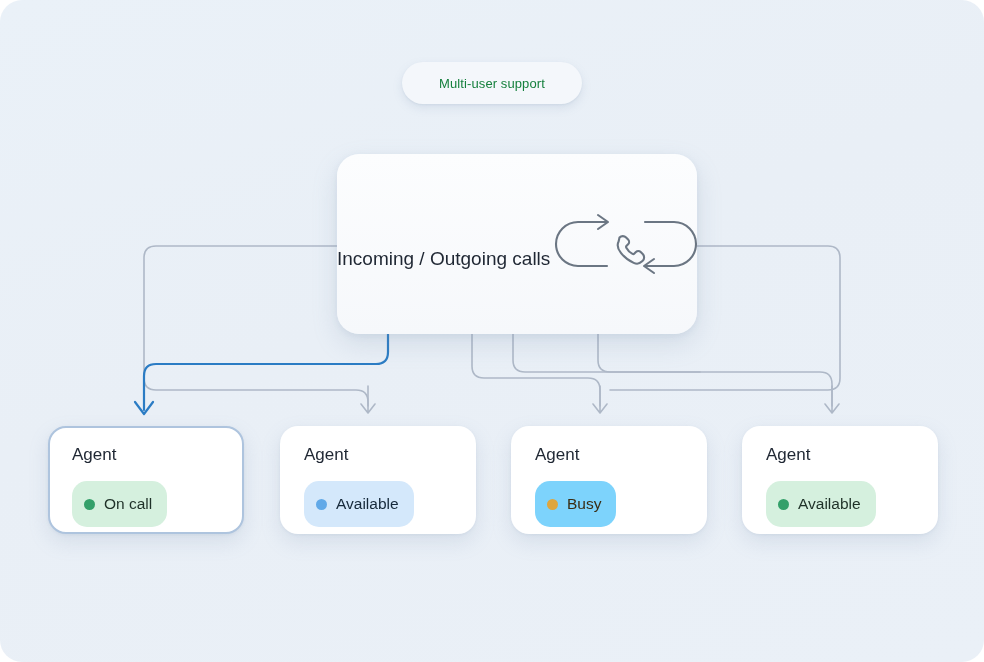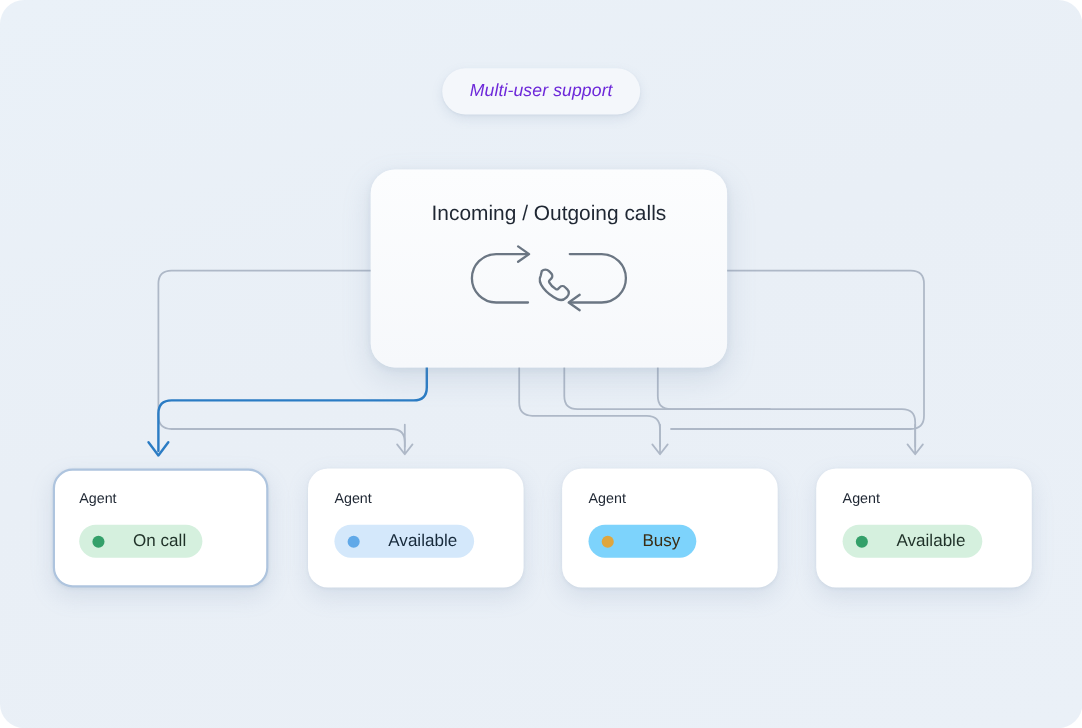--- a/index.html
+++ b/index.html
@@ -37,39 +37,38 @@
     width: 180px;
     height: 42px;
     border-radius: 21px;
     background: #f4f7fb;
     box-shadow: 0 4px 10px rgba(120,145,175,.17), 0 1px 2px rgba(120,145,175,.12);
     display: flex;
     align-items: center;
     justify-content: center;
   }
   #pill span {
-    font-size: 16px;
-    color: #6d28d9;
+    font-size: 13px;
+    color: #15803d;
     letter-spacing: .1px;
     white-space: nowrap;
-    font-style: italic;
   }
 
   
   #callcard {
     position: absolute;
     left: 337px;
     top: 154px;
-    width: 324px;
+    width: 360px;
     height: 180px;
     border-radius: 22px;
     background: linear-gradient(180deg, #fcfdfe 0%, #f6f8fb 100%);
     box-shadow: 0 10px 26px rgba(120,145,175,.20), 0 2px 6px rgba(120,145,175,.12);
     display: flex;
-    flex-direction: column;
+    flex-direction: row;
     align-items: center;
   }
   #callcard .title {
     margin-top: 30px;
     font-size: 19px;
     color: #1f2733;
     white-space: nowrap;
   }
   #callcard .glyph {
     margin-top: 16px;
@@ -84,30 +83,30 @@
     border-radius: 18px;
     background: #ffffff;
     box-shadow: 0 8px 20px rgba(120,145,175,.18), 0 1px 3px rgba(120,145,175,.12);
     padding: 20px 0 0 24px;
   }
   .agent-card.active {
     border: 2px solid #aec4de;
     padding: 18px 0 0 22px;
   }
   .agent-card .name {
-    font-size: 13px;
+    font-size: 17px;
     color: #1f2733;
     line-height: 1;
   }
   .badge {
     margin-top: 18px;
     display: inline-flex;
     align-items: center;
-    gap: 26px;
-    height: 30px;
+    gap: 9px;
+    height: 46px;
     padding: 0 15px 0 12px;
     border-radius: 15px;
     font-size: 15.5px;
     white-space: nowrap;
   }
   .badge .dot {
     width: 11px;
     height: 11px;
     border-radius: 50%;
     flex: 0 0 auto;

